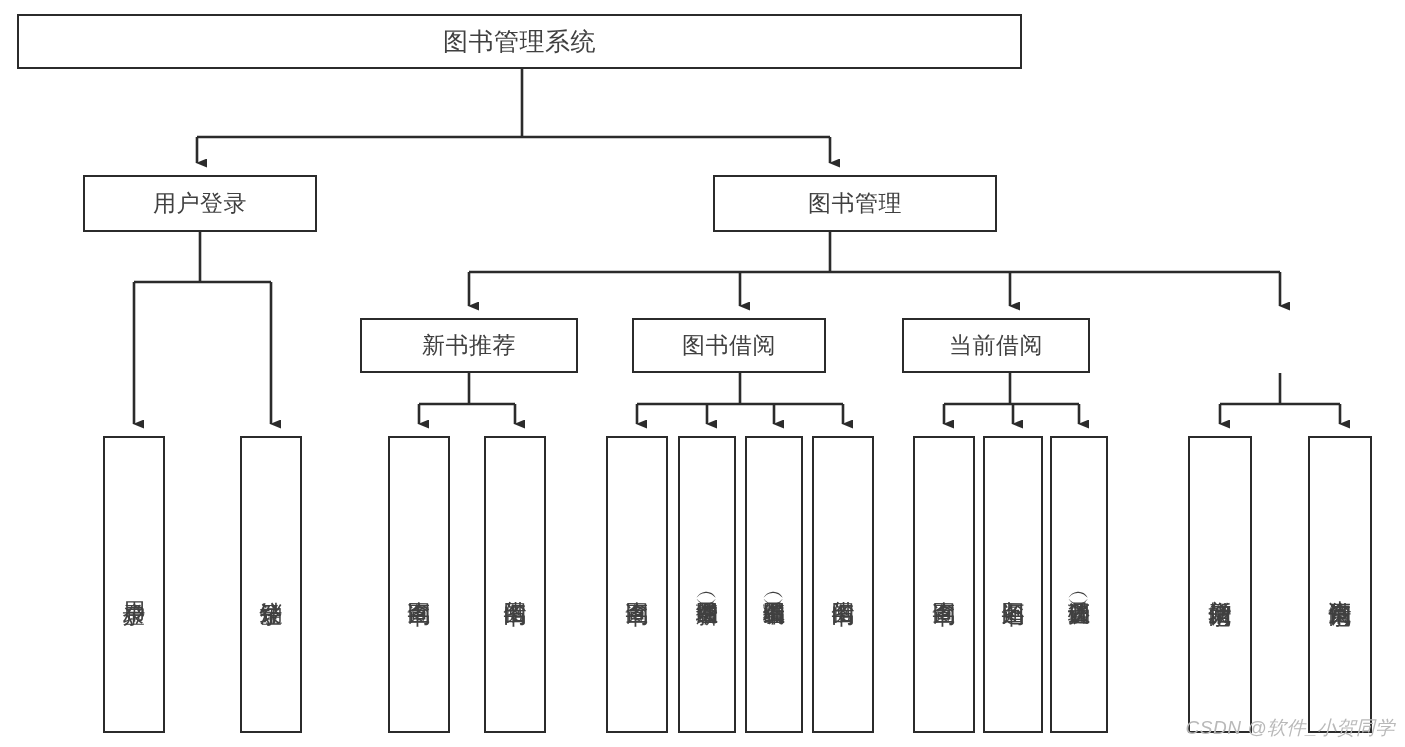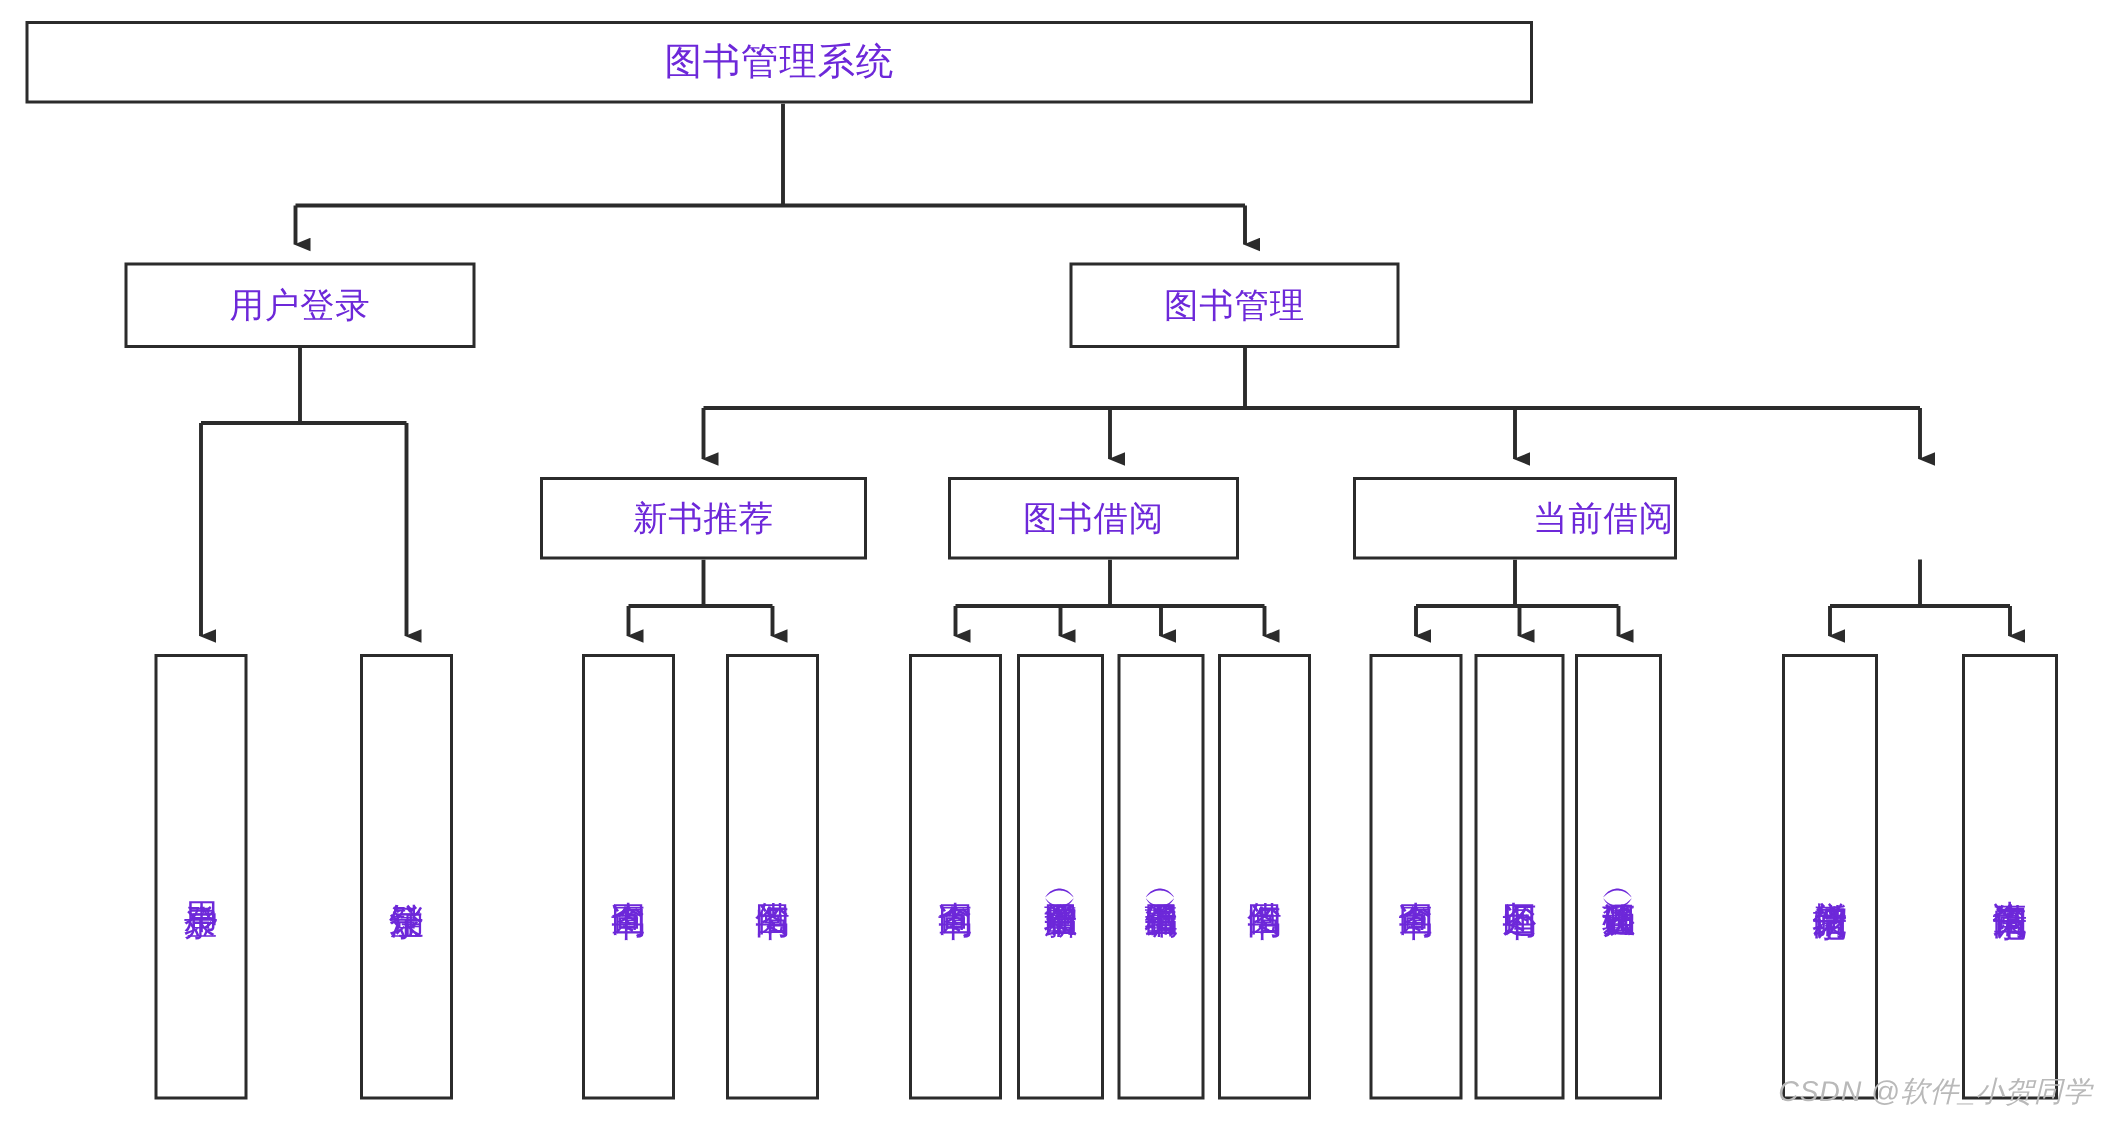--- a/index.html
+++ b/index.html
@@ -26,21 +26,21 @@
     height: 747px;
     pointer-events: none;
   }
   .node {
     position: absolute;
     border: 2.5px solid #2b2b2b;
     background: #ffffff;
     display: flex;
     align-items: center;
     justify-content: center;
-    color: #6d28d9;
+    color: #404040;
   }
   .node.horiz {
     font-size: 23px;
     letter-spacing: 0.5px;
     line-height: 1.1;
   }
   .node.root {
     font-size: 25px;
   }
   .node.vert {
@@ -129,31 +129,31 @@
     </g>
   </svg>
 
   <div class="node horiz root" style="left:17px;top:14px;width:1005px;height:55px;">
     <span>图书管理系统</span>
   </div>
 
   <div class="node horiz" style="left:83px;top:175px;width:234px;height:57px;">
     <span>用户登录</span>
   </div>
-  <div class="node horiz" style="left:713px;top:175px;width:220px;height:57px;">
+  <div class="node horiz" style="left:713px;top:175px;width:284px;height:57px;">
     <span>图书管理</span>
   </div>
 
   <div class="node horiz" style="left:360px;top:318px;width:218px;height:55px;justify-content:center;">
     <span>新书推荐</span>
   </div>
   <div class="node horiz" style="left:632px;top:318px;width:194px;height:55px;">
     <span>图书借阅</span>
   </div>
-  <div class="node horiz" style="left:902px;top:318px;width:216px;height:55px;justify-content:flex-end;">
+  <div class="node horiz" style="left:902px;top:318px;width:188px;height:55px;">
     <span>当前借阅</span>
   </div>
 
   <div class="node vert" style="left:103px;top:436px;width:62px;height:297px;">
     <span class="vtext">用户登录</span>
   </div>
   <div class="node vert" style="left:240px;top:436px;width:62px;height:297px;">
     <span class="vtext">注销登录</span>
   </div>
   <div class="node vert" style="left:388px;top:436px;width:62px;height:297px;">

